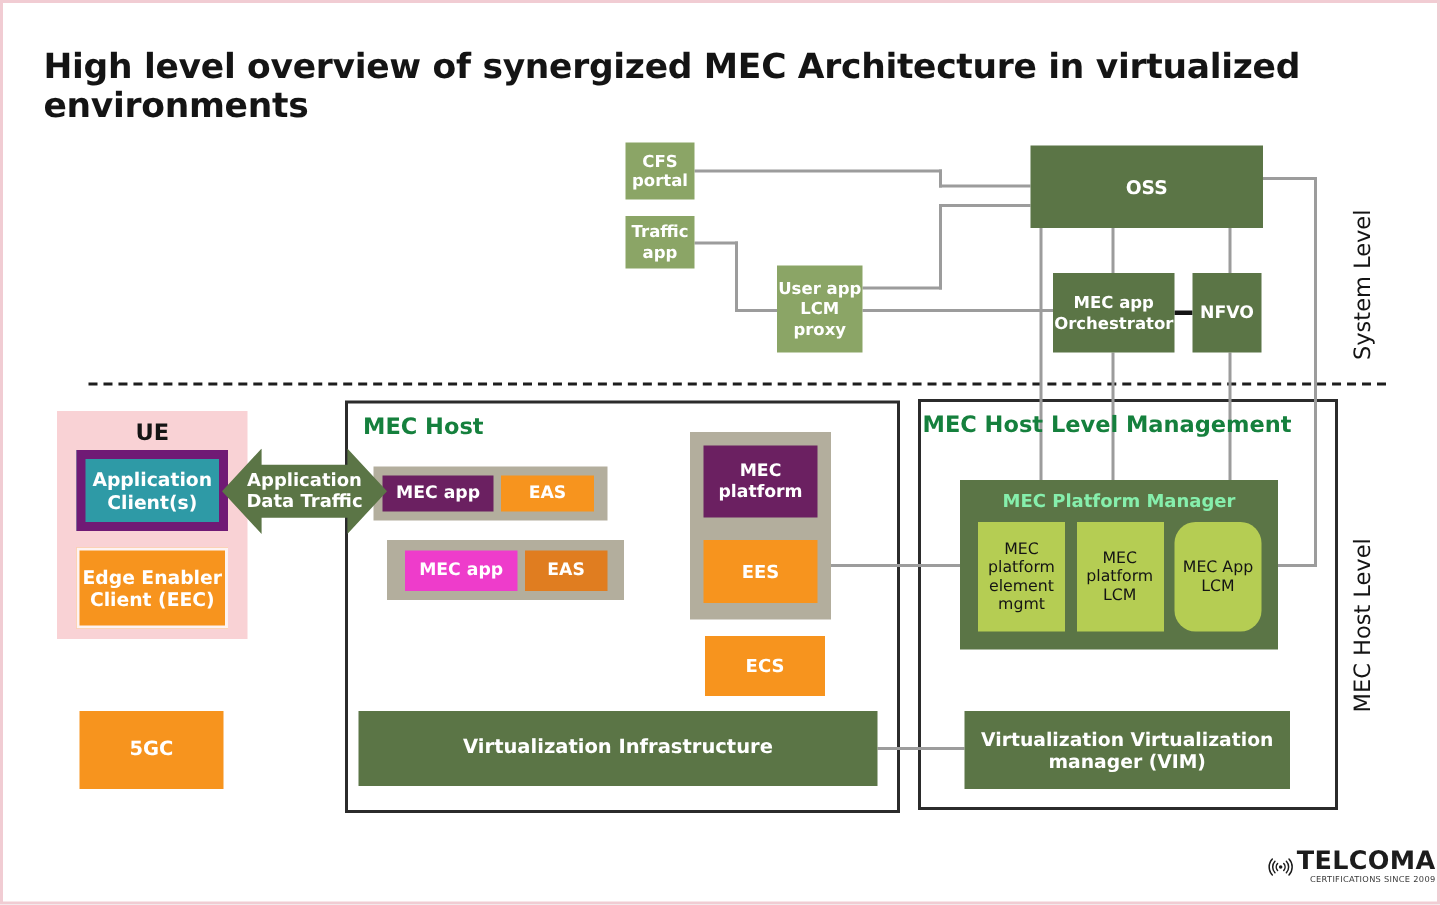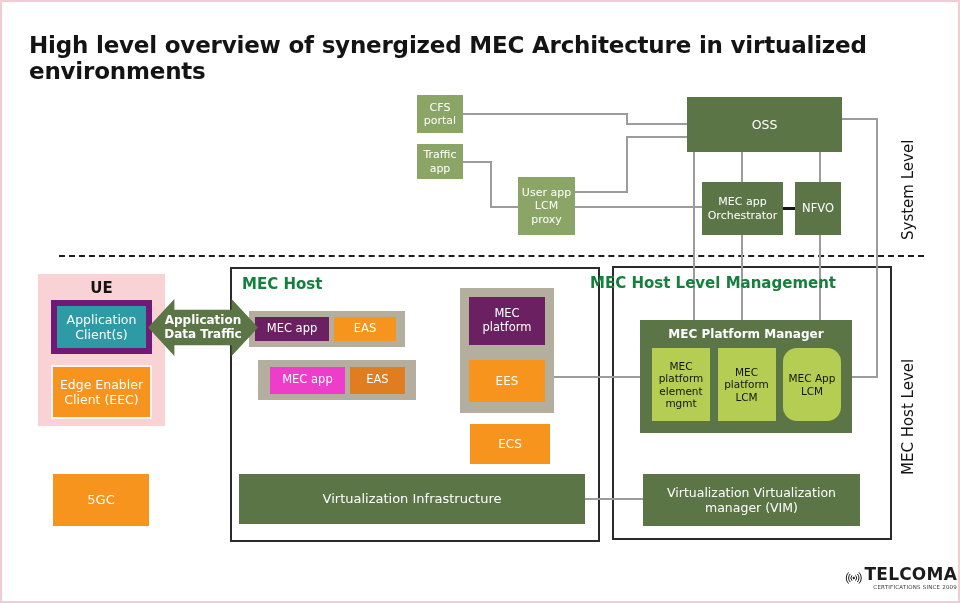--- a/index.html
+++ b/index.html
@@ -13,21 +13,21 @@
   
   .frame{border:2px solid #2b2b2b;background:#fff;z-index:1;}
   .frame-label{font-size:15px;font-weight:600;color:#15803d;z-index:3;}
   
   .hl{height:2px;background:var(--line-gray,#9c9c9c);z-index:2;}
   .vl{width:2px;background:var(--line-gray,#9c9c9c);z-index:2;}
   .hl.black{background:#141414;height:3px;}
   #dashed-separator{left:57px;top:253px;width:865px;border-top:2px dashed #1d1d1d;z-index:2;}
   
   .box{display:flex;align-items:center;justify-content:center;text-align:center;
-       color:#fff;font-weight:400;line-height:1.2;z-index:3;}
+       color:#fff;font-weight:700;line-height:1.2;z-index:3;}
   .green-md{background:var(--medium-green,#8ba566);}
   .green-dk{background:var(--dark-green,#5b7546);}
   .green-lt{background:var(--light-green,#b5cd53);color:#141414;}
   .purple{background:var(--purple,#6b2061);}
   .magenta{background:var(--magenta,#ee3ccb);}
   .orange{background:var(--orange,#f7941e);}
   .orange-dk{background:var(--dark-orange,#e07d20);}
   .teal{background:var(--teal,#2e9aa6);border:6px solid #701a75;}
   .gray-ct{background:var(--container-gray,#b3ae9d);}
   
@@ -51,21 +51,21 @@
 <body>
 
 <div id="canvas">
 
   <div class="abs" id="title">High level overview of synergized MEC Architecture in virtualized environments</div>
 
   <div class="abs frame" style="left:228px;top:265px;width:370px;height:275px;"></div>
   <div class="abs frame-label" style="left:240px;top:273px;">MEC Host</div>
 
   <div class="abs frame" style="left:610px;top:264px;width:280px;height:274px;"></div>
-  <div class="abs frame-label" style="left:588px;top:272px;text-align:right;">MEC Host Level Management</div>
+  <div class="abs frame-label" style="left:613px;top:272px;text-align:right;">MEC Host Level Management</div>
 
   <div class="abs" id="dashed-separator"></div>
 
   <div class="abs hl" style="left:461px;top:111px;width:165px;"></div>
   <div class="abs vl" style="left:624px;top:111px;height:12px;"></div>
   <div class="abs hl" style="left:624px;top:121px;width:61px;"></div>
 
   <div class="abs hl" style="left:624px;top:134px;width:61px;"></div>
   <div class="abs vl" style="left:624px;top:134px;height:57px;"></div>
   <div class="abs hl" style="left:573px;top:189px;width:53px;"></div>
@@ -123,21 +123,21 @@
   <div class="abs gray-ct" style="left:458px;top:286px;width:94px;height:125px;z-index:3;">
     <div class="abs box purple" style="left:9px;top:9px;width:76px;height:48px;font-size:11.5px;">MEC platform</div>
     <div class="abs box orange" style="left:9px;top:72px;width:76px;height:42px;font-size:12px;">EES</div>
   </div>
 
   <div class="abs box orange" style="left:468px;top:422px;width:80px;height:40px;font-size:12px;">ECS</div>
 
   <div class="abs box green-dk" style="left:237px;top:472px;width:346px;height:50px;font-size:13px;">Virtualization Infrastructure</div>
 
   <div class="abs green-dk" style="left:638px;top:318px;width:212px;height:113px;z-index:3;">
-    <div style="text-align:center;color:#ffffff;font-weight:600;font-size:12px;padding-top:7px;">MEC Platform Manager</div>
+    <div style="text-align:center;color:#86efac;font-weight:600;font-size:12px;padding-top:7px;">MEC Platform Manager</div>
     <div style="display:flex;justify-content:space-between;padding:7px 11px 0 12px;">
       <div class="box green-lt" style="width:58px;height:73px;font-size:10.5px;font-weight:500;line-height:1.18;">MEC platform element mgmt</div>
       <div class="box green-lt" style="width:58px;height:73px;font-size:10.5px;font-weight:500;line-height:1.18;">MEC platform LCM</div>
       <div class="box green-lt" style="width:58px;height:73px;font-size:10.5px;font-weight:500;line-height:1.18;border-radius:14px;">MEC App LCM</div>
     </div>
   </div>
 
   <div class="abs box green-dk" style="left:641px;top:472px;width:217px;height:52px;font-size:12.5px;padding:0 8px;">Virtualization Virtualization manager (VIM)</div>
 
   <div class="abs vlabel" style="left:897px;top:130px;height:116px;">System Level</div>

